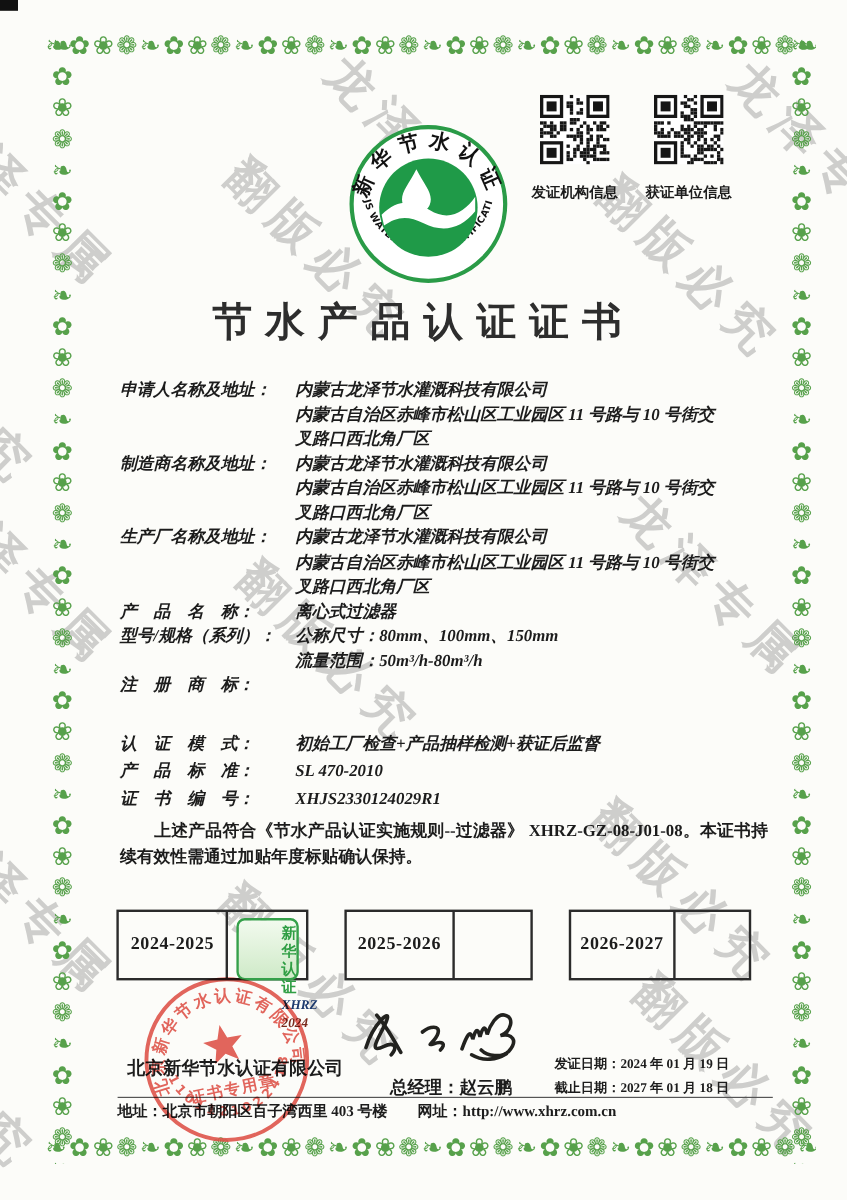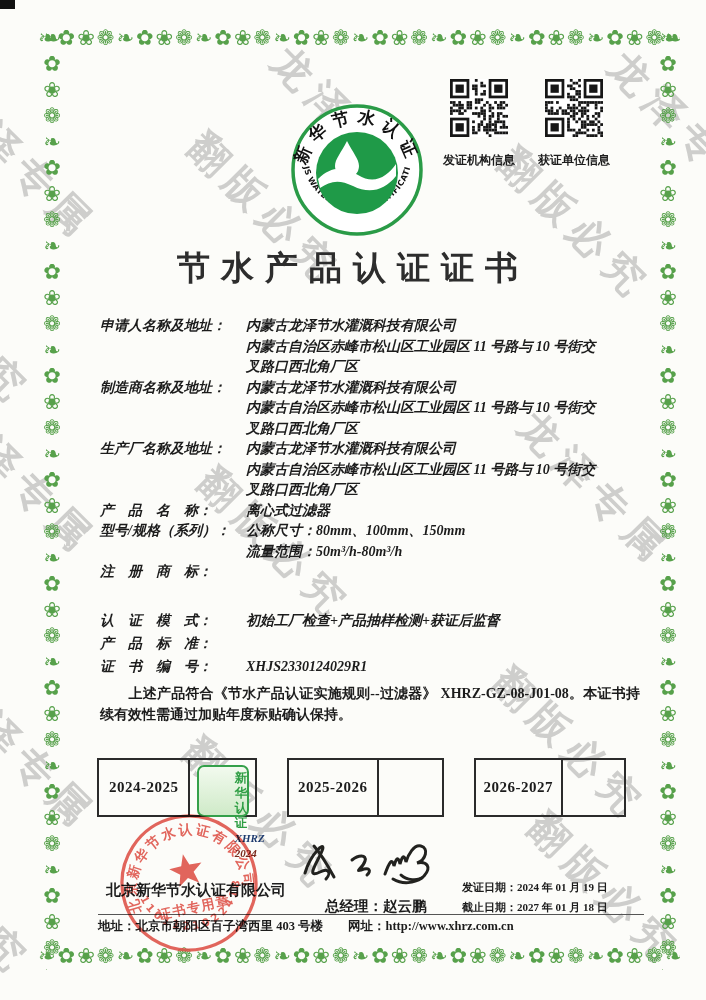--- a/index.html
+++ b/index.html
@@ -427,20 +427,23 @@
           </div>
         </div>
         <div class="field wide" style="margin-top: 26px;">
           <div class="flabel">认　证　模　式：</div>
           <div class="fvalue">
             <div>初始工厂检查+产品抽样检测+获证后监督</div>
           </div>
         </div>
         <div class="field wide">
           <div class="flabel">产　品　标　准：</div>
+          <div class="fvalue">
+            <div>SL 470-2010</div>
+          </div>
         </div>
         <div class="field wide">
           <div class="flabel">证　书　编　号：</div>
           <div class="fvalue">
             <div>XHJS2330124029R1</div>
           </div>
         </div>
         <div class="statement">　　上述产品符合《节水产品认证实施规则--过滤器》 XHRZ-GZ-08-J01-08。本证书持续有效性需通过加贴年度标贴确认保持。</div>
       </div>
 

